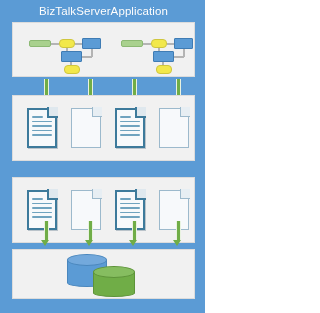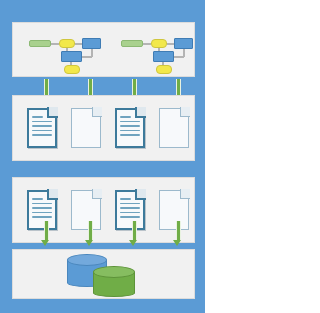--- a/index.html
+++ b/index.html
@@ -157,20 +157,21 @@
   #db-blue .top{background:#73a9dc;border:1px solid #4a87bd;}
   #db-green{left:26px;top:12px;width:42px;height:34px;z-index:2;}
   #db-green .body{height:25px;background:#70ad47;border:1px solid #5d9339;border-top:none;}
   #db-green .top{background:#86bd60;border:1px solid #5d9339;}
 </style>
 </head>
 <body>
 
 <div id="app">
 
+  <div id="title">BizTalkServerApplication</div>
 
   <div class="panel" id="panel-orchestrations">
 
     <div class="flow left">
       <div class="link l-h1"></div>
       <div class="link l-h2"></div>
       <div class="link l-v1"></div>
       <div class="link l-h3"></div>
       <div class="link l-v0"></div>
       <div class="link l-v2"></div>

